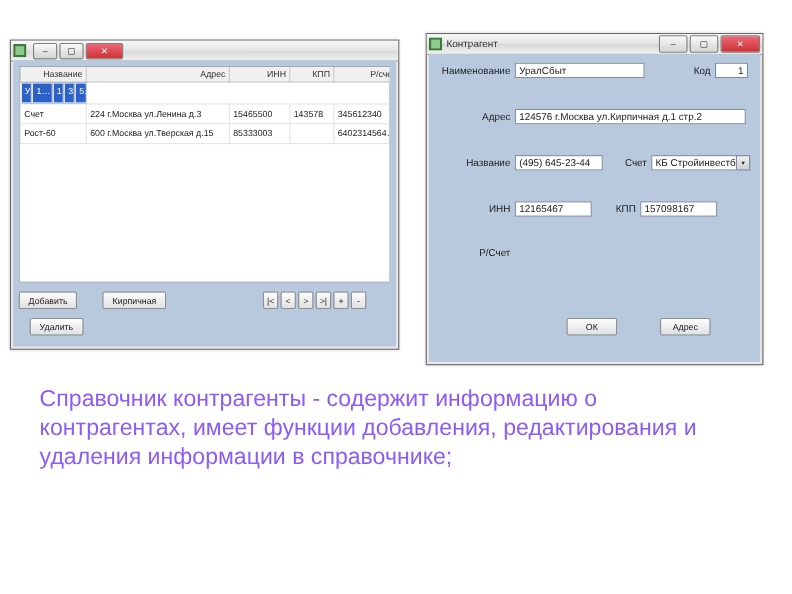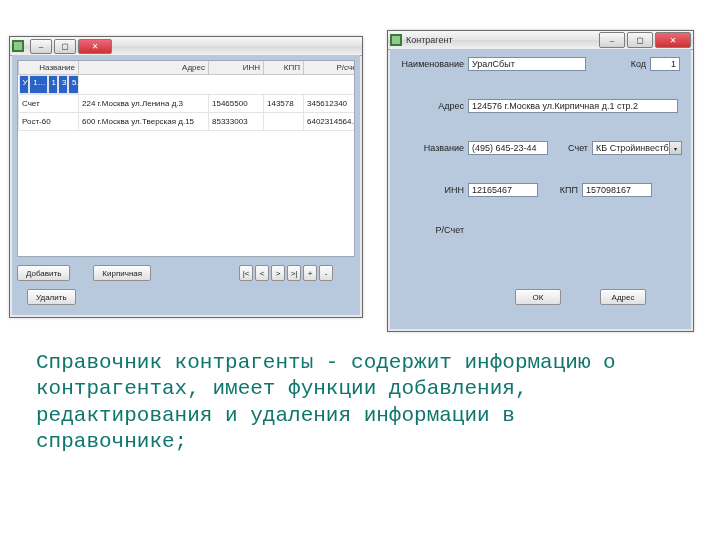--- a/index.html
+++ b/index.html
@@ -31,21 +31,21 @@
   .w2 .titlebar .wbtn{width:24px;height:14px}
   .w2 .titlebar .wbtn.close{width:34px}
   .w2 .body{position:absolute;inset:18px 2px 2px 2px;background:#b8c9de}
   .form{position:absolute;inset:8px}
   .row{display:flex;align-items:center;margin-bottom:28px}
   .lbl{font-size:9px;text-align:right;padding-right:4px;color:#222}
   .inp{background:#fff;border:1px solid #7c8ea6;height:14px;padding:1px 3px;font-size:9px;box-sizing:border-box;overflow:hidden;white-space:nowrap}
   .sel{display:flex}
   .sel .dd{width:12px;height:14px;background:linear-gradient(#f0f0f0,#d0d0d0);border:1px solid #7c8ea6;border-left:none;box-sizing:border-box;display:flex;align-items:center;justify-content:center;font-size:6px}
   .btm{position:absolute;bottom:16px;right:14px;display:flex;gap:16px}
-  .caption{position:absolute;left:36px;right:48px;top:350px;font-family:Liberation Mono, monospace;font-size:21px;line-height:1.25;color:#0f766e}
+  .caption{position:absolute;left:36px;right:48px;top:350px;font-family:Liberation Sans, sans-serif;font-size:21px;line-height:1.25;color:#8b5cf6}
 </style>
 </head>
 <body>
 
 <div class="stage">
 
   <div class="win w1">
     <div class="titlebar">
       <span class="ticon">
           <svg width="12" height="12">

